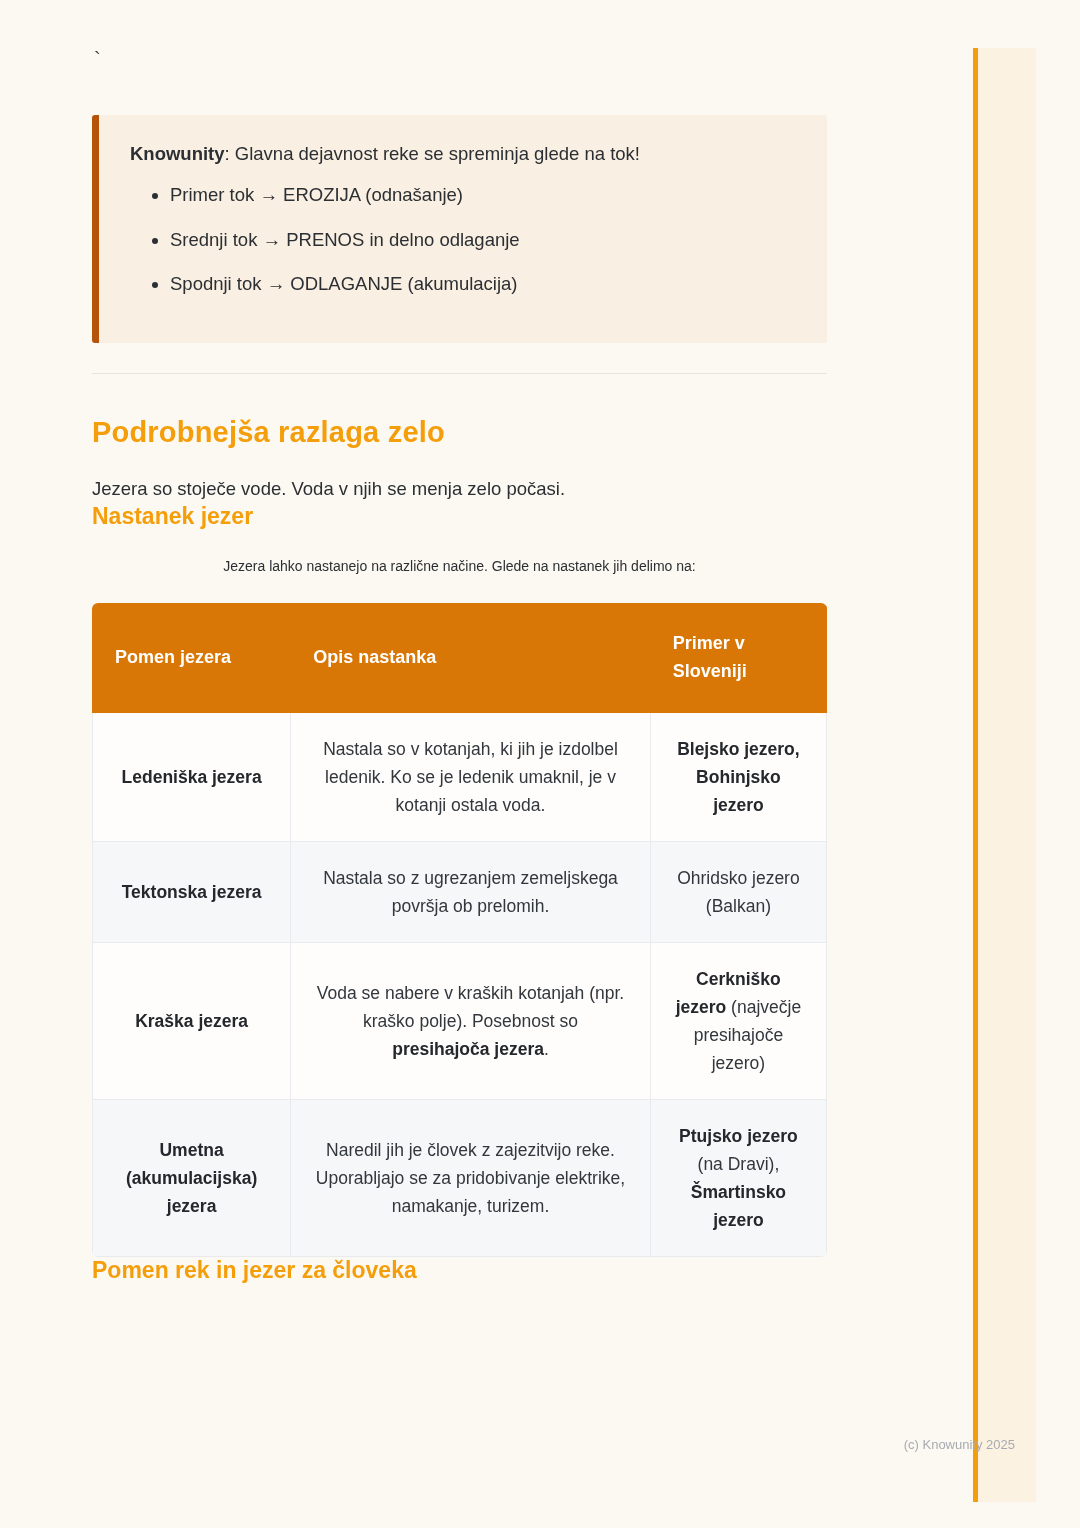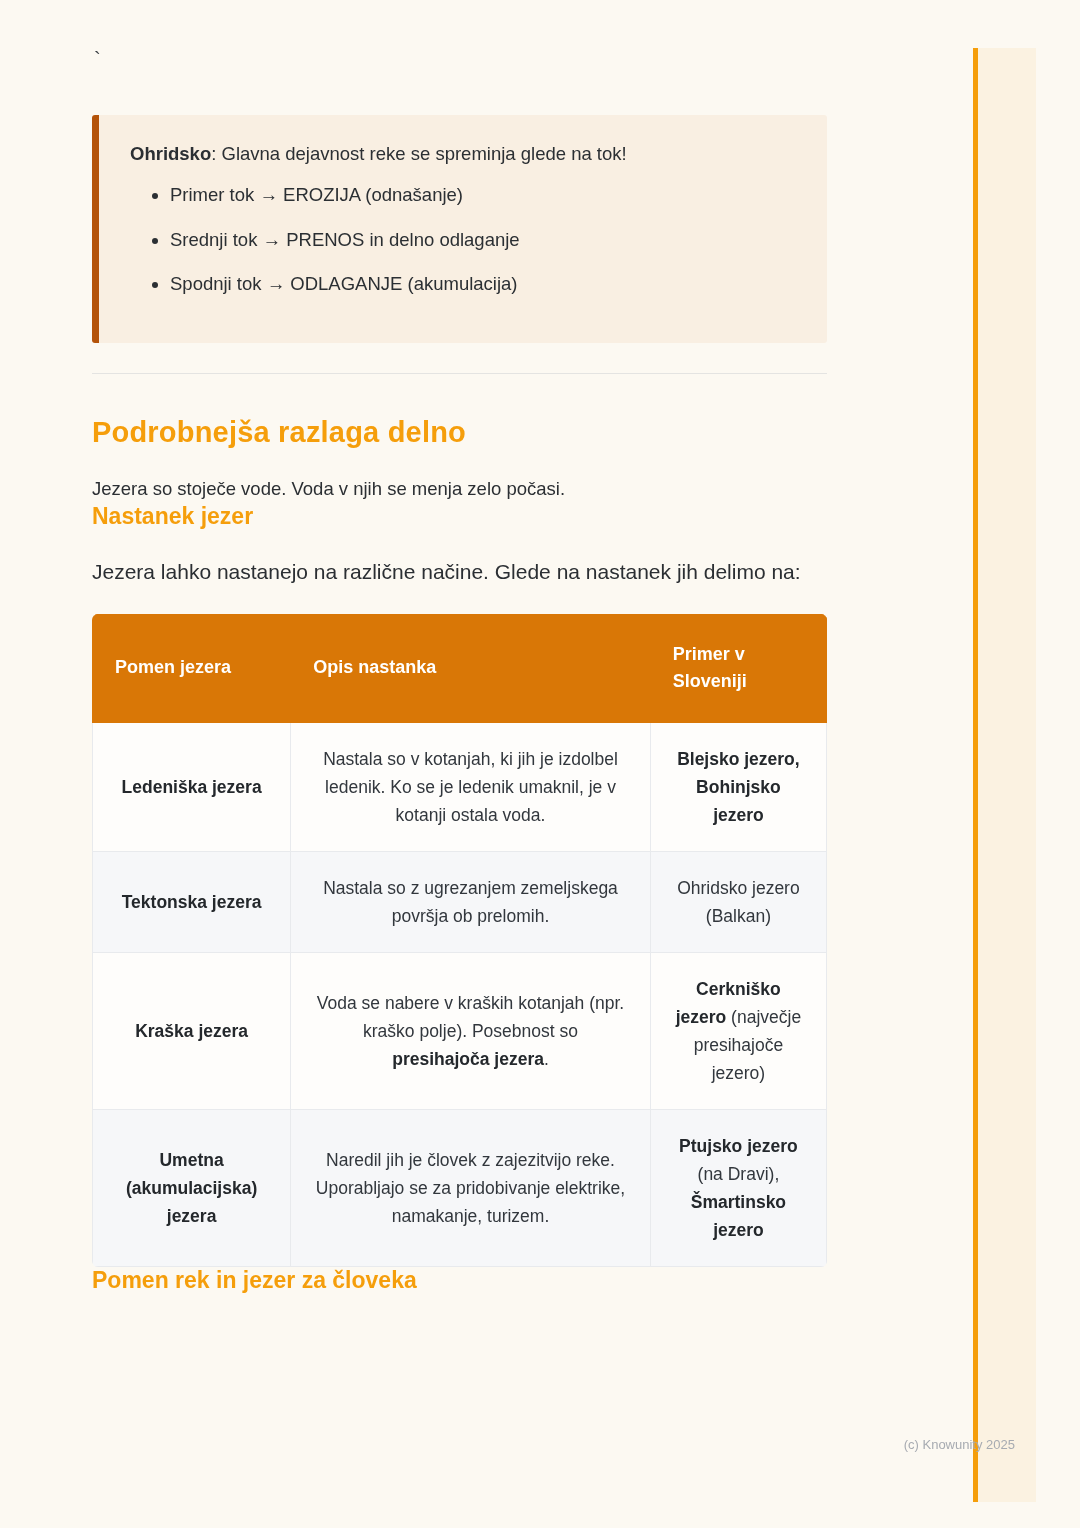--- a/index.html
+++ b/index.html
@@ -94,23 +94,24 @@
     font-size:18.5px;
     line-height:1.5;
     margin-top:26px;
   }
   h2{
     color:var(--accent);
     font-size:23px;
     font-weight:700;
   }
   .intro{
-    font-size:21px;
+    font-size:14px;
     line-height:1.5;
     margin-top:26px;
+    text-align:center;
   }
   
   .table-wrap{
     margin-top:26px;
     border-radius:6px;
     overflow:hidden;
   }
   table{
     width:100%;
     border-collapse:collapse;
@@ -154,31 +155,31 @@
 <div class="page">
 
   <span class="stray">`</span>
 
   <div class="right-band"></div>
   <div class="right-line"></div>
 
   <div class="content">
 
     <div class="callout">
-      <p class="callout-title"><strong>Ohridsko</strong><span>: Glavna dejavnost reke se spreminja glede na tok!</span></p>
+      <p class="callout-title"><strong>Knowunity</strong><span>: Glavna dejavnost reke se spreminja glede na tok!</span></p>
       <ul class="callout-list">
           <li>Primer tok → EROZIJA (odnašanje)</li>
           <li>Srednji tok → PRENOS in delno odlaganje</li>
           <li>Spodnji tok → ODLAGANJE (akumulacija)</li>
         </ul>
     </div>
 
     <hr class="divider">
 
-    <h1>Podrobnejša razlaga delno</h1>
+    <h1>Podrobnejša razlaga zelo</h1>
     <p class="lead">Jezera so stoječe vode. Voda v njih se menja zelo počasi.</p>
 
     <h2>Nastanek jezer</h2>
     <p class="intro">Jezera lahko nastanejo na različne načine. Glede na nastanek jih delimo na:</p>
 
     <div class="table-wrap">
       <table>
         <colgroup>
           <col style="width:27%">
           <col style="width:49%">

